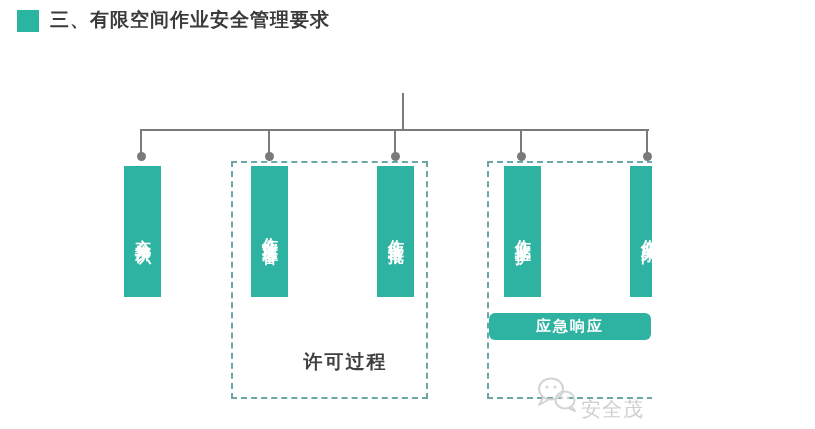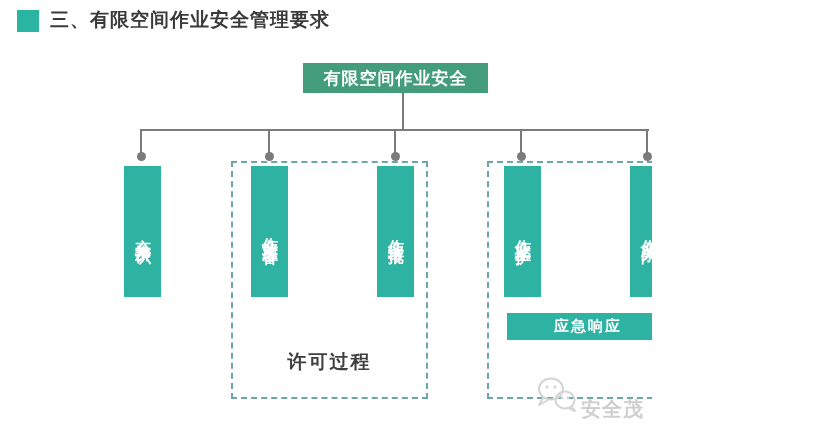--- a/index.html
+++ b/index.html
@@ -29,43 +29,42 @@
     writing-mode:vertical-rl; text-orientation:upright; letter-spacing:3px;
     display:flex; align-items:center; justify-content:center;
   }
 
   
   .group {
     position:absolute; top:161px; height:238px;
     border:2px dashed #6ba7a7; box-sizing:border-box;
   }
   .group-label {
-    position:absolute; bottom:22px; left:0; width:100%; text-align:center;
+    position:absolute; bottom:22px; left:16px; width:100%; text-align:center;
     font-size:19px; font-weight:bold; color:#404040; letter-spacing:2px;
   }
   .emergency-box {
-    position:absolute; left:18px; top:150px; width:162px; height:27px;
+    position:absolute; left:0; top:150px; width:162px; height:27px;
     background:#2eb3a2; color:#ffffff; font-size:15px; font-weight:bold; letter-spacing:2px;
-    display:flex; align-items:center; justify-content:center;
+    display:flex; align-items:center; justify-content:center;border-radius:6px;
   }
 
   
   .watermark { position:absolute; right:8px; bottom:6px; display:flex; align-items:center; color:#cfcfcf; }
-  .watermark .wm-text { font-size:20px; font-weight:bold; letter-spacing:1px; color:#cfcfcf;margin-top:31px; }
+  .watermark .wm-text { font-size:20px; font-weight:normal; letter-spacing:1px; color:#cfcfcf;margin-top:31px; }
   .wm-icon { margin-right:4px; }
 </style>
 </head>
 <body>
 
 <div class="stage">
 
   <span class="hdr-square"></span>
   <h1 class="hdr-title">三、有限空间作业安全管理要求</h1>
 
-  <div class="root-box">有限空间作业安全</div>
 
   <div class="line" style="left:402px; top:93px; width:2px; height:37px;"></div>
   <div class="line" style="left:140px; top:129px; width:509px; height:2px;"></div>
   <div class="line" style="left:140px; top:129px; width:2px; height:28px;"></div>
   <div class="line" style="left:268px; top:129px; width:2px; height:28px;"></div>
   <div class="line" style="left:394px; top:129px; width:2px; height:28px;"></div>
   <div class="line" style="left:520px; top:129px; width:2px; height:28px;"></div>
   <div class="line" style="left:646px; top:129px; width:2px; height:28px;"></div>
   <span class="dot" style="left:137px; top:152px;"></span>
   <span class="dot" style="left:265px; top:152px;"></span>

